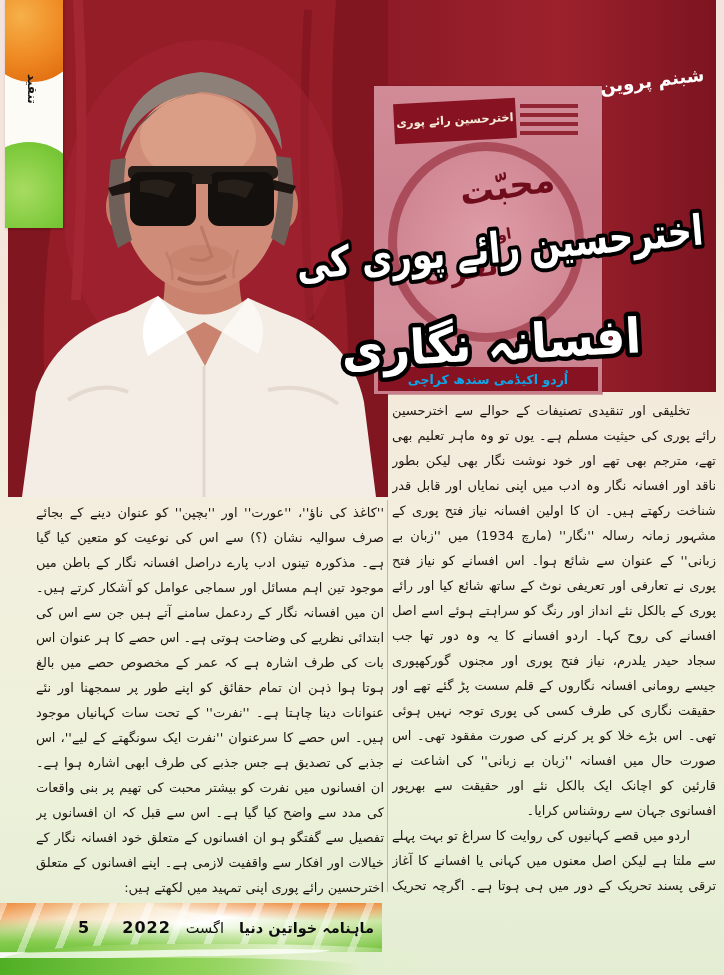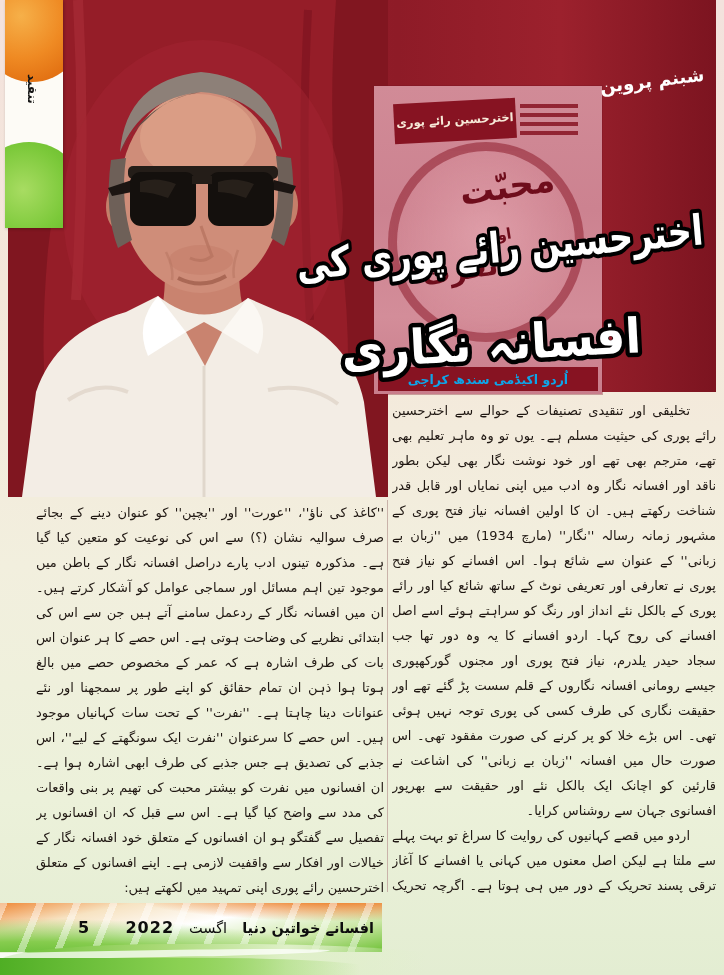--- a/index.html
+++ b/index.html
@@ -178,21 +178,21 @@
 
 <div class="abs col-divider"></div>
 
 <div class="abs col col-left">
   <p>''کاغذ کی ناؤ''، ''عورت'' اور ''بچپن'' کو عنوان دینے کے بجائے صرف سوالیہ نشان (؟) سے اس کی نوعیت کو متعین کیا گیا ہے۔ مذکورہ تینوں ادب پارے دراصل افسانہ نگار کے باطن میں موجود تین اہم مسائل اور سماجی عوامل کو آشکار کرتے ہیں۔ ان میں افسانہ نگار کے ردعمل سامنے آتے ہیں جن سے اس کی ابتدائی نظریے کی وضاحت ہوتی ہے۔ اس حصے کا ہر عنوان اس بات کی طرف اشارہ ہے کہ عمر کے مخصوص حصے میں بالغ ہوتا ہوا ذہن ان تمام حقائق کو اپنے طور پر سمجھنا اور نئے عنوانات دینا چاہتا ہے۔ ''نفرت'' کے تحت سات کہانیاں موجود ہیں۔ اس حصے کا سرعنوان ''نفرت ایک سونگھتے کے لیے''، اس جذبے کی تصدیق ہے جس جذبے کی طرف ابھی اشارہ ہوا ہے۔ ان افسانوں میں نفرت کو بیشتر محبت کی تھیم پر بنی واقعات کی مدد سے واضح کیا گیا ہے۔ اس سے قبل کہ ان افسانوں پر تفصیل سے گفتگو ہو ان افسانوں کے متعلق خود افسانہ نگار کے خیالات اور افکار سے واقفیت لازمی ہے۔ اپنے افسانوں کے متعلق اخترحسین رائے پوری اپنی تمہید میں لکھتے ہیں:</p>
 
 </div>
 
 <div class="abs footer-band">
   <div class="footer-row">
-    <span class="footer-magazine">افسانے خواتین دنیا</span>
+    <span class="footer-magazine">ماہنامہ خواتین دنیا</span>
     <span class="footer-month">اگست</span>
     <span class="footer-year">2022</span>
     <span class="footer-page">5</span>
   </div>
 </div>
 
 <div class="abs wave1"></div>
 <div class="abs wave2"></div>
 <div class="abs wave3"></div>
 

